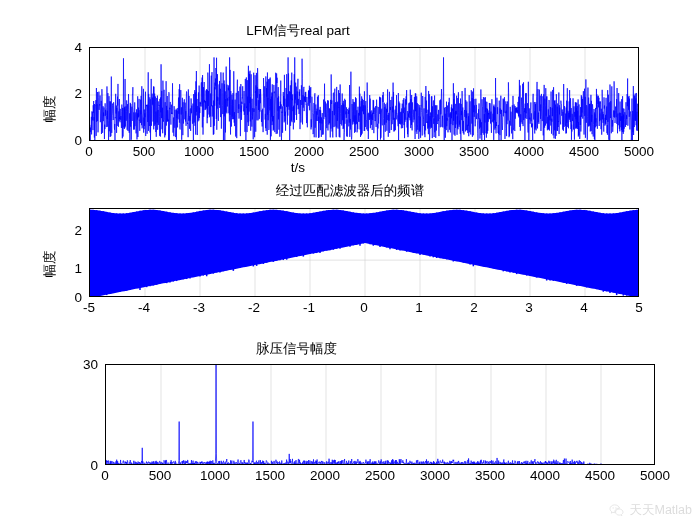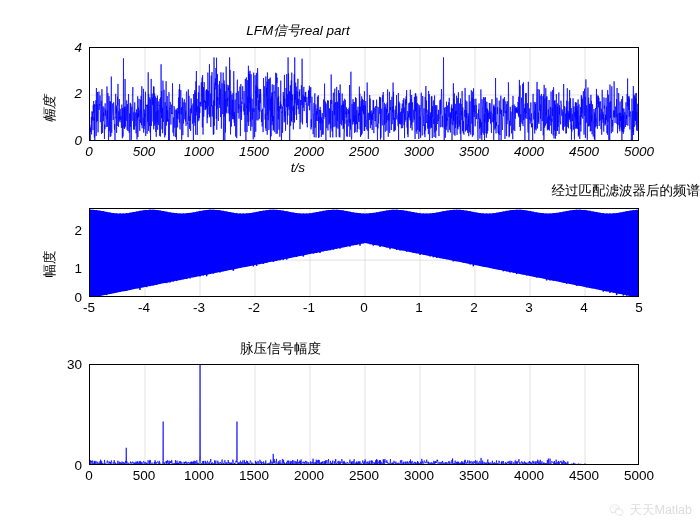--- a/index.html
+++ b/index.html
@@ -90,21 +90,21 @@
   .wm-icon {
     width: 15px; height: 15px;
     display: block;
   }
 </style>
 </head>
 <body>
 
 <div class="figure">
 
-  <div class="subplot" style="left:0px; top:22px; width:596px; height:155px;font-style:italic;">
+  <div class="subplot" style="left:0px; top:22px; width:596px; height:155px;">
     <div class="plot-title" style="top:0px;">LFM信号real part</div>
 
     <div class="ylabel" style="left:30px; top:78px; width:40px;">幅度</div>
 
     <div class="ytick" style="left:56px; top:25px; width:26px;">4</div>
     <div class="ytick" style="left:56px; top:71px; width:26px;">2</div>
     <div class="ytick" style="left:56px; top:118px; width:26px;">0</div>
 
     <div class="axes-box" style="left:89px; top:25px; width:550px; height:94px;">
       <svg class="axes-svg" width="550" height="94" viewBox="0 0 550 94" preserveAspectRatio="none">
@@ -133,21 +133,21 @@
     <div class="xtick" style="left:419px; top:122px; width:60px;">3000</div>
     <div class="xtick" style="left:474px; top:122px; width:60px;">3500</div>
     <div class="xtick" style="left:529px; top:122px; width:60px;">4000</div>
     <div class="xtick" style="left:584px; top:122px; width:60px;">4500</div>
     <div class="xtick" style="left:639px; top:122px; width:60px;">5000</div>
 
     <div class="xlabel" style="top:138px;">t/s</div>
   </div>
 
   <div class="subplot" style="left:0px; top:182px; width:700px; height:155px;">
-    <div class="plot-title" style="top:0px;text-align:right;">经过匹配滤波器后的频谱</div>
+    <div class="plot-title" style="top:0px;">经过匹配滤波器后的频谱</div>
 
     <div class="ylabel" style="left:30px; top:73px; width:40px;">幅度</div>
 
     <div class="ytick" style="left:56px; top:48px; width:26px;">2</div>
     <div class="ytick" style="left:56px; top:86px; width:26px;">1</div>
     <div class="ytick" style="left:56px; top:115px; width:26px;">0</div>
 
     <div class="axes-box" style="left:89px; top:26px; width:550px; height:89px;">
       <svg class="axes-svg" width="550" height="89" viewBox="0 0 550 89" preserveAspectRatio="none">
         <g id="s2-grid">
@@ -342,21 +342,21 @@
     <div class="xtick" style="left:309px; top:118px; width:50px;">-1</div>
     <div class="xtick" style="left:364px; top:118px; width:50px;">0</div>
     <div class="xtick" style="left:419px; top:118px; width:50px;">1</div>
     <div class="xtick" style="left:474px; top:118px; width:50px;">2</div>
     <div class="xtick" style="left:529px; top:118px; width:50px;">3</div>
     <div class="xtick" style="left:584px; top:118px; width:50px;">4</div>
     <div class="xtick" style="left:639px; top:118px; width:50px;">5</div>
 
   </div>
 
-  <div class="subplot" style="left:0px; top:340px; width:561px; height:150px;">
+  <div class="subplot" style="left:16px; top:340px; width:561px; height:150px;">
     <div class="plot-title" style="top:0px;">脉压信号幅度</div>
 
     <div class="ytick" style="left:48px; top:24px; width:34px;">30</div>
     <div class="ytick" style="left:48px; top:125px; width:34px;">0</div>
 
     <div class="axes-box" style="left:89px; top:24px; width:550px; height:101px;">
       <svg class="axes-svg" width="550" height="101" viewBox="0 0 550 101" preserveAspectRatio="none">
         <g id="s3-grid">
             <line x1="55" y1="0" x2="55" y2="101" stroke="#d0d0d0" stroke-width="0.6"></line>
             <line x1="110" y1="0" x2="110" y2="101" stroke="#d0d0d0" stroke-width="0.6"></line>

